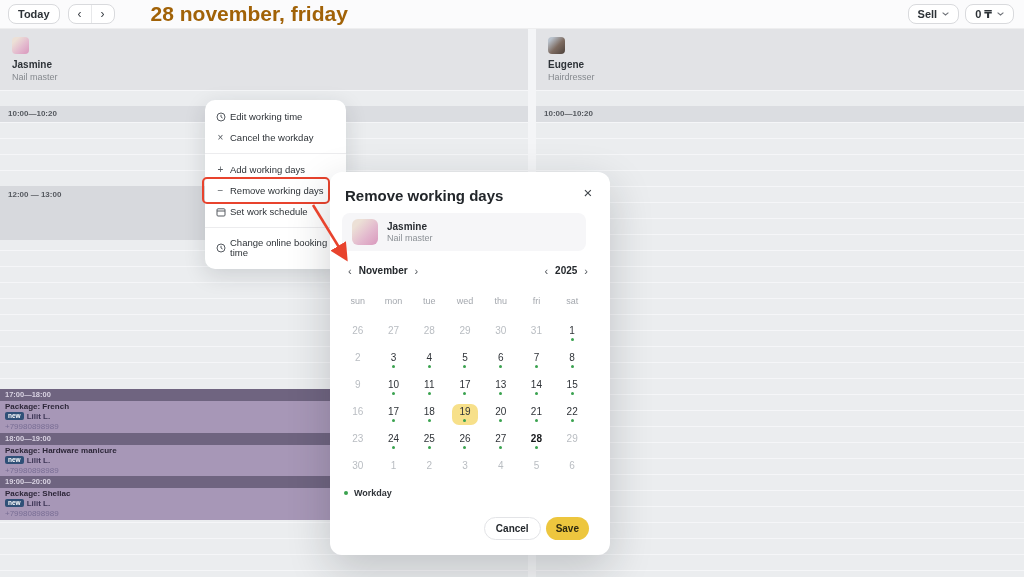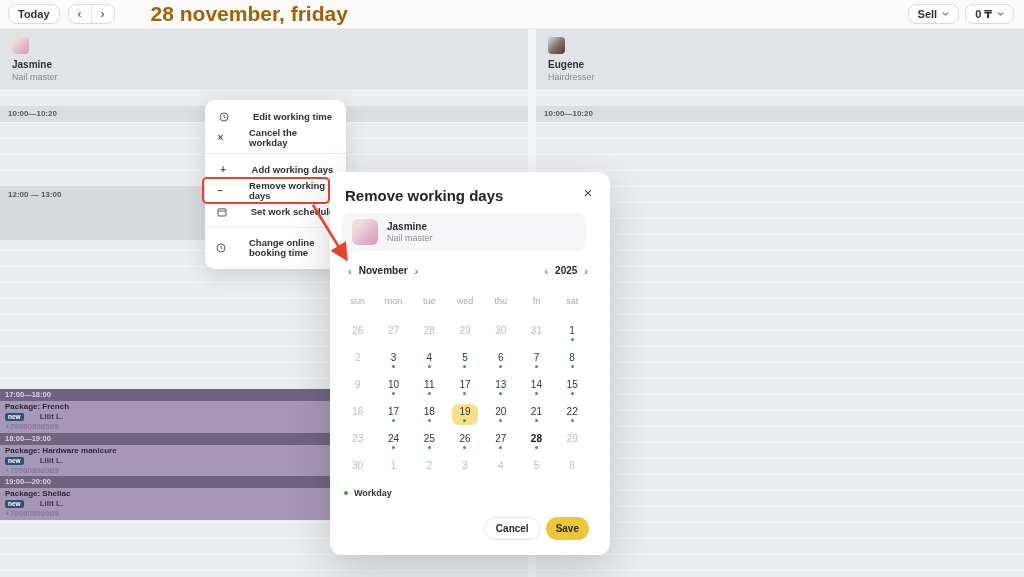--- a/index.html
+++ b/index.html
@@ -42,31 +42,31 @@
     font-weight:600;padding-left:8px;box-sizing:border-box;}
   .band-a{top:16px;height:16px;line-height:16px;}
   .band-b{top:96px;height:54px;line-height:9px;padding-top:4px;background:#d7d9dd;}
 
   
   .appt{position:absolute;left:0;width:528px;height:44px;}
   .appt-header{height:12px;background:#6f6480;color:#d9d3e2;font-size:7.5px;font-weight:600;
     line-height:12px;padding-left:5px;}
   .appt-body{height:32px;background:#a797b7;padding:1px 0 0 5px;box-sizing:border-box;}
   .appt-svc{font-size:8px;font-weight:700;color:#2c2638;line-height:10px;}
-  .appt-row{display:flex;align-items:center;gap:16px;line-height:10px;}
+  .appt-row{display:flex;align-items:flex-start;gap:3px;line-height:10px;}
   .badge-new{background:#2f5077;color:#fff;font-size:6.5px;font-weight:700;border-radius:2px;
     padding:0 3px;height:8px;line-height:8px;}
   .appt-client{font-size:8px;font-weight:700;color:#3d3656;}
   .appt-phone{font-size:8px;color:#786d94;line-height:10px;}
 
   
   .menu{left:205px;top:100px;width:141px;background:#fff;border-radius:10px;z-index:10;
     box-shadow:0 6px 22px rgba(30,33,40,.14);padding:6px 0;box-sizing:border-box;}
-  .menu-item{display:flex;align-items:center;gap:23px;height:21px;padding:0 10px;
-    font-size:9.5px;font-weight:700;color:#2d3237;justify-content:center;}
+  .menu-item{display:flex;align-items:center;gap:4px;height:21px;padding:0 10px;
+    font-size:9.5px;font-weight:400;color:#2d3237;}
   .menu-item.tall{height:30px;align-items:center;}
   .menu-item .lbl{line-height:10px;}
   .menu-item.tall .lbl{width:100px;}
   .mi{width:11px;display:flex;justify-content:center;color:#565b61;font-size:10px;line-height:10px;flex:none;}
   .menu-div{height:1px;background:#ececee;margin:5px 0;}
 
   
   .hl-box{left:202px;top:177px;width:124px;height:23px;border:2px solid #e8432d;border-radius:5px;
     z-index:12;pointer-events:none;}
   .arrow-svg{left:303px;top:198px;z-index:40;pointer-events:none;}

